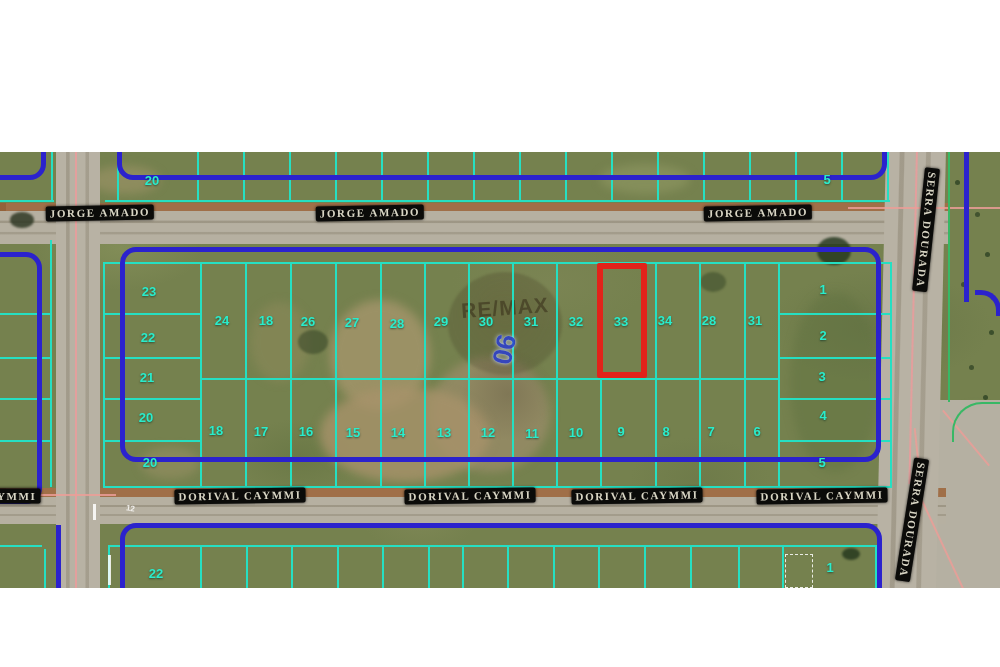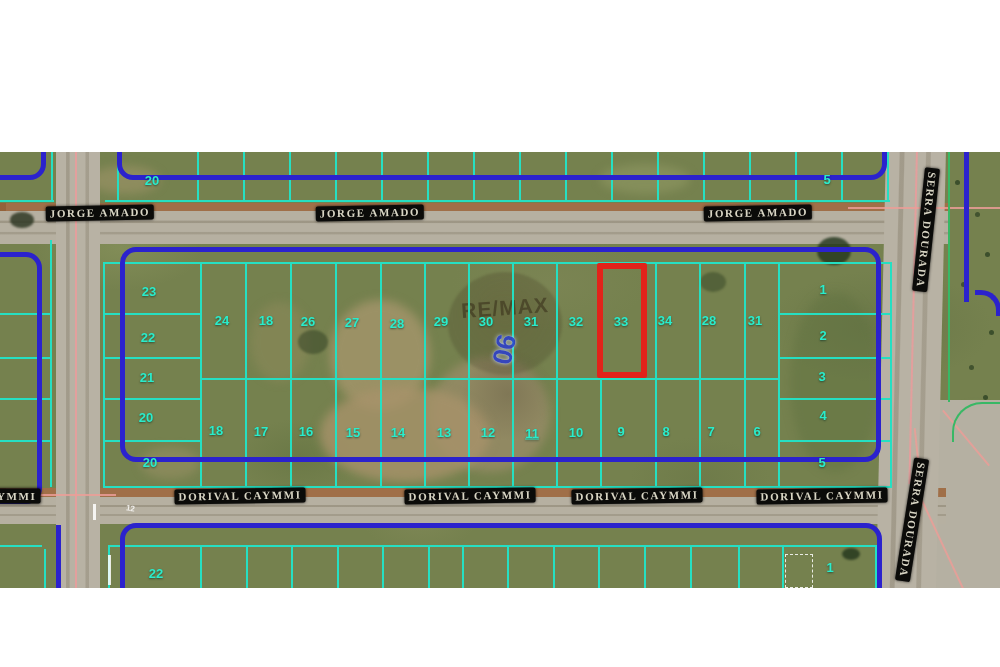--- a/index.html
+++ b/index.html
@@ -236,21 +236,21 @@
         <div class="lot-label" style="left: 665px; top: 168px;">34</div>
         <div class="lot-label" style="left: 709px; top: 168px;">28</div>
         <div class="lot-label" style="left: 755px; top: 168px;">31</div>
         <div class="lot-label" style="left: 216px; top: 278px;">18</div>
         <div class="lot-label" style="left: 261px; top: 279px;">17</div>
         <div class="lot-label" style="left: 306px; top: 279px;">16</div>
         <div class="lot-label" style="left: 353px; top: 280px;">15</div>
         <div class="lot-label" style="left: 398px; top: 280px;">14</div>
         <div class="lot-label" style="left: 444px; top: 280px;">13</div>
         <div class="lot-label" style="left: 488px; top: 280px;">12</div>
-        <div class="lot-label" style="left: 532px; top: 281px; text-decoration: underline;">11</div>
+        <div class="lot-label" style="left: 532px; top: 281px;">11</div>
         <div class="lot-label" style="left: 576px; top: 280px;">10</div>
         <div class="lot-label" style="left: 621px; top: 279px;">9</div>
         <div class="lot-label" style="left: 666px; top: 279px;">8</div>
         <div class="lot-label" style="left: 711px; top: 279px;">7</div>
         <div class="lot-label" style="left: 757px; top: 279px;">6</div>
         <div class="lot-label" style="left: 823px; top: 137px;">1</div>
         <div class="lot-label" style="left: 823px; top: 183px;">2</div>
         <div class="lot-label" style="left: 822px; top: 224px;">3</div>
         <div class="lot-label" style="left: 823px; top: 263px;">4</div>
         <div class="lot-label" style="left: 822px; top: 310px;">5</div>

